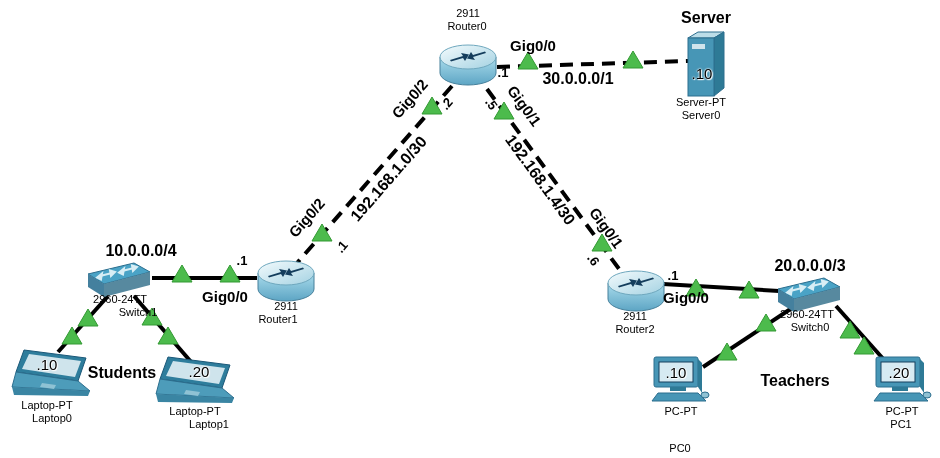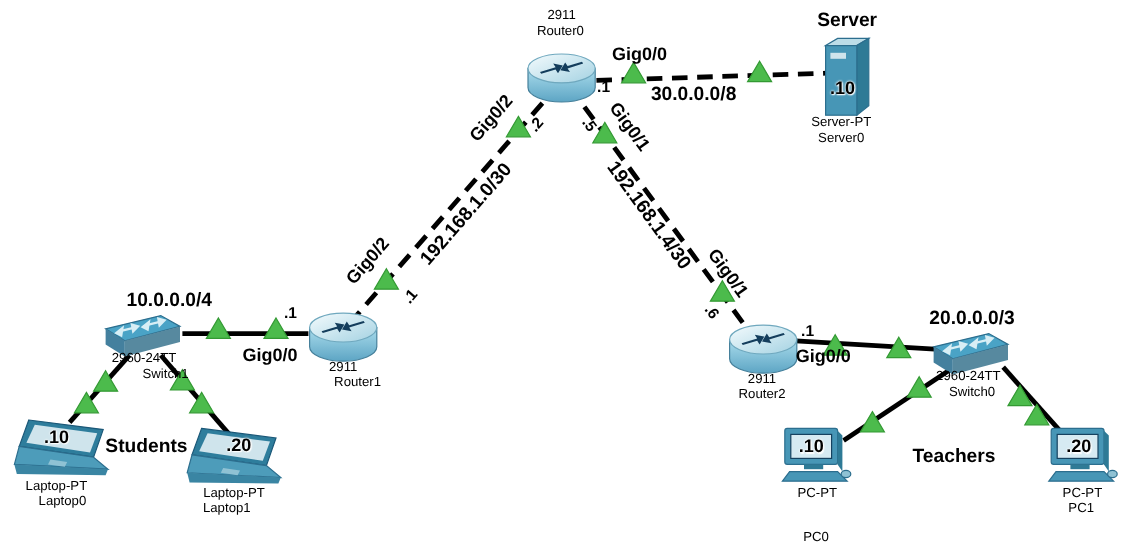--- a/index.html
+++ b/index.html
@@ -6,21 +6,21 @@
   #stage{position:relative;width:940px;height:458px;background:#ffffff;overflow:hidden;
          font-family:"Liberation Sans",sans-serif;color:#000;}
   #wires{position:absolute;left:0;top:0;}
   .device{position:absolute;}
   .lbl{position:absolute;white-space:nowrap;text-align:center;
        transform:translate(-50%,-50%) rotate(var(--r,0deg));
        font-size:11px;line-height:12px;color:#000;}
   .note{font-weight:bold;font-size:16px;}
   .iface{font-weight:bold;font-size:15px;}
   .ip{font-weight:bold;font-size:13px;}
-  .devip{font-weight:bold;font-size:15px;
+  .devip{font-weight:normal;font-size:15px;
          text-shadow:0 0 2px #fff,0 0 2px #fff,1px 1px 1px #fff;}
 </style>
 </head>
 <body>
 
 <div id="stage">
 
   <svg id="wires" width="940" height="458" viewBox="0 0 940 458">
     <defs>
       <linearGradient id="rside" x1="0" y1="0" x2="0" y2="1">
@@ -177,42 +177,42 @@
       <rect x="20" y="32" width="16" height="4" fill="#2e7a96"></rect>
       <polygon points="8,38 48,38 56,46 2,46" fill="#4796b6" stroke="#2c6e8e"></polygon>
       <ellipse cx="55" cy="40" rx="4" ry="3" fill="#8fc2d4" stroke="#2c6e8e"></ellipse>
     </svg>
     <div class="lbl devip" style="left:27px;top:18px">.20</div>
   </div>
 
   <div class="lbl" style="left:468px;top:13px">2911</div>
   <div class="lbl" style="left:467px;top:26px">Router0</div>
   <div class="lbl" style="left:286px;top:306px">2911</div>
-  <div class="lbl" style="left:298px;top:319px">Router1</div>
+  <div class="lbl" style="left:278px;top:319px">Router1</div>
   <div class="lbl" style="left:635px;top:316px">2911</div>
   <div class="lbl" style="left:635px;top:329px">Router2</div>
   <div class="lbl" style="left:120px;top:299px">2960-24TT</div>
   <div class="lbl" style="left:138px;top:312px">Switch1</div>
   <div class="lbl" style="left:807px;top:314px">2960-24TT</div>
   <div class="lbl" style="left:810px;top:327px">Switch0</div>
   <div class="lbl note" style="left:706px;top:18px">Server</div>
   <div class="lbl" style="left:701px;top:102px">Server-PT</div>
   <div class="lbl" style="left:701px;top:115px">Server0</div>
   <div class="lbl" style="left:47px;top:405px">Laptop-PT</div>
   <div class="lbl" style="left:52px;top:418px">Laptop0</div>
   <div class="lbl" style="left:195px;top:411px">Laptop-PT</div>
-  <div class="lbl" style="left:189px;top:424px">Laptop1</div>
+  <div class="lbl" style="left:209px;top:424px">Laptop1</div>
   <div class="lbl" style="left:681px;top:411px">PC-PT</div>
   <div class="lbl" style="left:680px;top:448px">PC0</div>
   <div class="lbl" style="left:902px;top:411px">PC-PT</div>
   <div class="lbl" style="left:901px;top:424px">PC1</div>
 
   <div class="lbl note" style="left:141px;top:251px">10.0.0.0/4</div>
   <div class="lbl note" style="left:810px;top:266px">20.0.0.0/3</div>
-  <div class="lbl note" style="left:578px;top:79px">30.0.0.0/8</div>
+  <div class="lbl note" style="left:578px;top:79px">30.0.0.0/1</div>
   <div class="lbl note" style="left:389px;top:179px;--r:-49deg">192.168.1.0/30</div>
   <div class="lbl note" style="left:540px;top:180px;--r:54deg">192.168.1.4/30</div>
   <div class="lbl note" style="left:122px;top:373px">Students</div>
   <div class="lbl note" style="left:795px;top:381px">Teachers</div>
 
   <div class="lbl iface" style="left:533px;top:46px">Gig0/0</div>
   <div class="lbl ip" style="left:503px;top:73px">.1</div>
 
   <div class="lbl iface" style="left:410px;top:99px;--r:-49deg">Gig0/2</div>
   <div class="lbl ip" style="left:447px;top:104px;--r:-49deg">.2</div>

